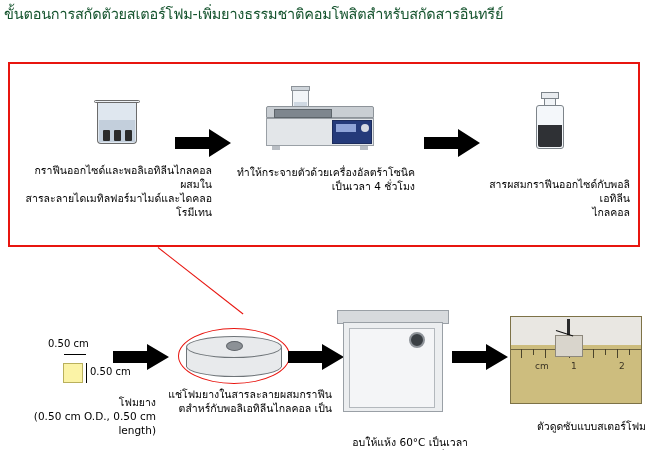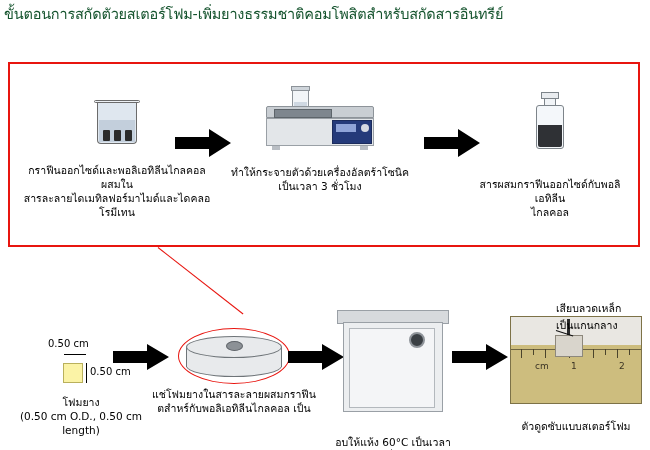--- a/index.html
+++ b/index.html
@@ -42,21 +42,21 @@
   }
 
   .stage {
     position: absolute;
     text-align: center;
   }
   .caption {
     font-size: 10.5px;
     color: #000;
     line-height: 1.32;
-    text-align: center;
+    text-align: right;
   }
 
   
   .arrow {
     position: absolute;
     display: block;
   }
 
   
   .beaker {
@@ -501,21 +501,21 @@
       <div class="bath-top"></div>
       <div class="bath-tank"></div>
       <div class="bath-body"></div>
       <div class="bath-panel"></div>
       <div class="bath-screen"></div>
       <div class="bath-knob"></div>
       <div class="bath-foot" style="left:12px;"></div>
       <div class="bath-foot" style="left:100px;"></div>
     </div>
     <div class="caption" style="margin-top:14px; white-space:pre-line;">ทำให้กระจายตัวด้วยเครื่องอัลตร้าโซนิค
-เป็นเวลา 3 ชั่วโมง</div>
+เป็นเวลา 4 ชั่วโมง</div>
   </div>
 
   <svg class="arrow" style="left:424px; top:128px;" width="56" height="30" viewBox="0 0 56 30">
     <polygon points="0,9 34,9 34,1 56,15 34,29 34,21 0,21" fill="#000"></polygon>
   </svg>
 
   <div class="stage" style="left:470px; top:90px; width:160px;">
     <div class="bottle">
       <div class="bottle-cap"></div>
       <div class="bottle-neck"></div>
@@ -596,17 +596,15 @@
         <div class="photo-num" style="left:24px; top:16px;">cm</div>
         <div class="photo-num" style="left:60px; top:16px;">1</div>
         <div class="photo-num" style="left:108px; top:16px;">2</div>
       </div>
       <div class="photo-wire"></div>
       <div class="photo-foam"></div>
     </div>
     <div class="caption" style="margin-top:16px;">ตัวดูดซับแบบสเตอร์โฟม</div>
   </div>
 
-  <div class="callout-text" style="left:556px; top:300px; white-space:pre-line; text-align:left;">เสียบลวดเหล็ก
-เป็นแกนกลาง</div>
   <div class="callout-line" style="left:556px; top:330px; width:18px; transform: rotate(18deg);"></div>
 
 </div>
 
 </body></html>

